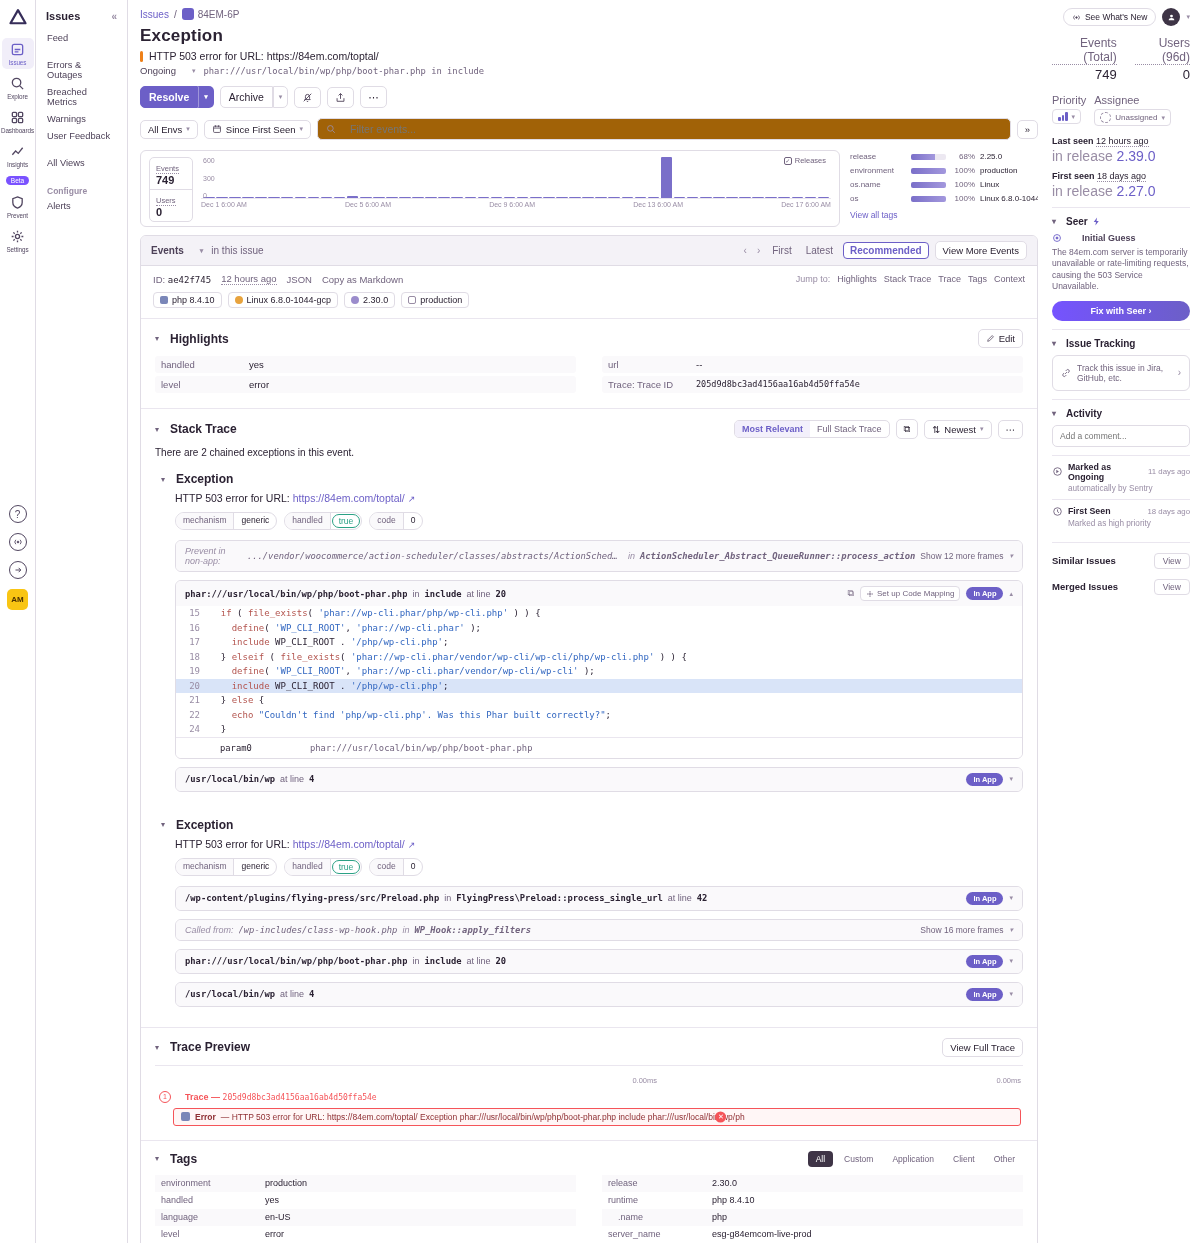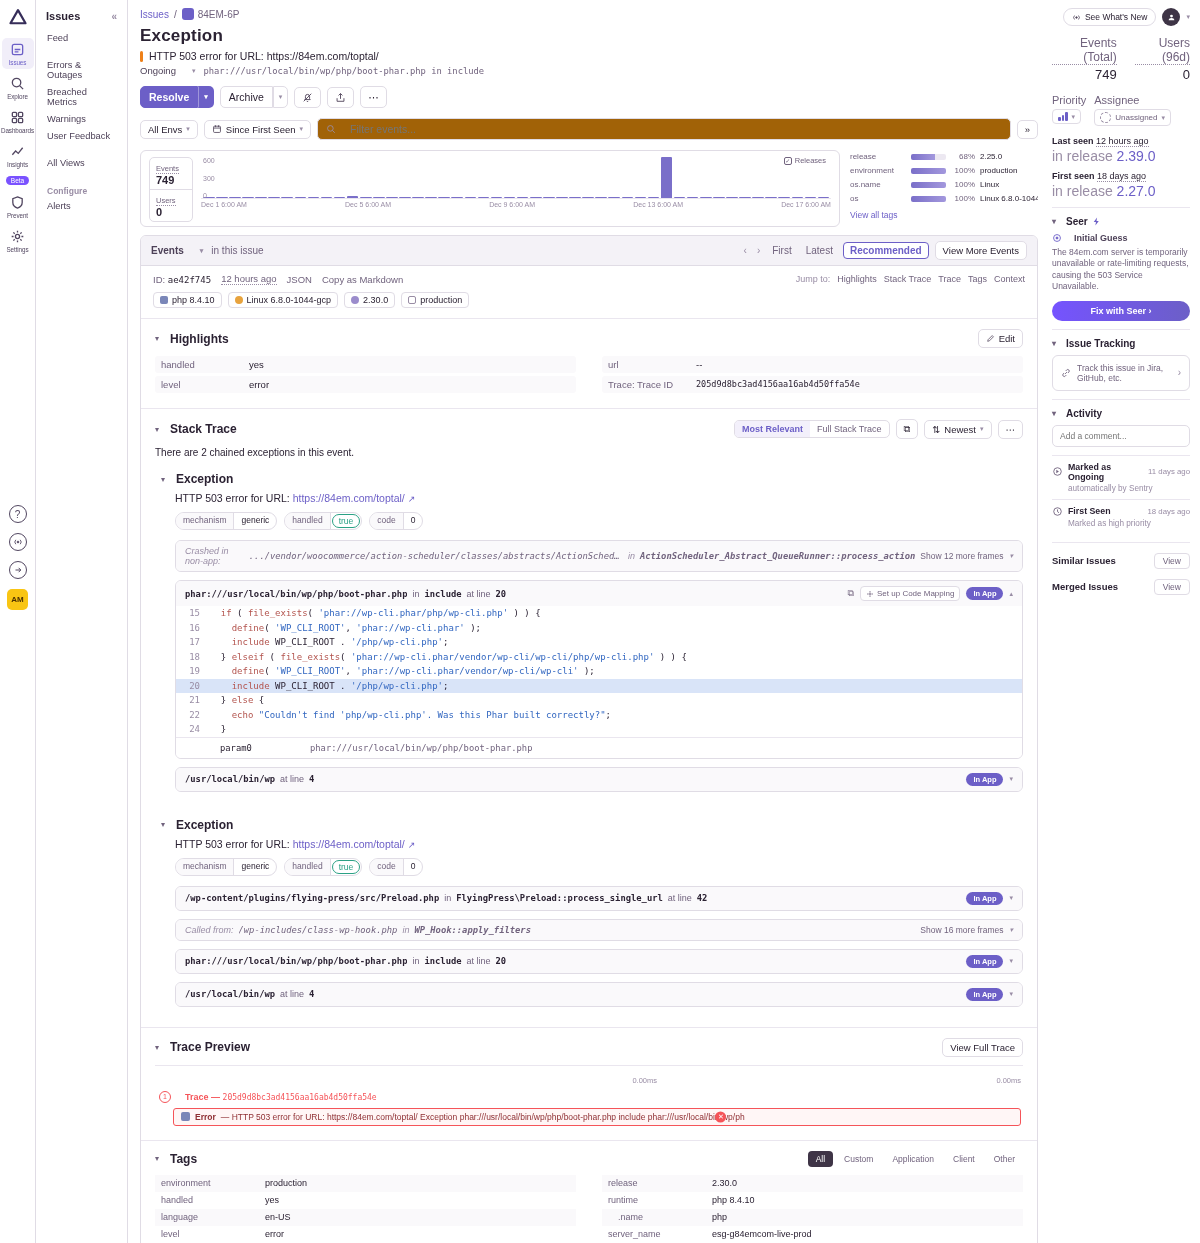--- a/index.html
+++ b/index.html
@@ -187,21 +187,21 @@
   .rc-field-lbl{ font-size:11px; color:var(--sub); margin-bottom:3px; }
   .mini-dd{ display:inline-flex; align-items:center; gap:4px; border:1px solid var(--border); border-radius:4px; padding:2px 5px; font-size:8.5px; cursor:pointer; background:#fff; }
   .prio-bars{ display:inline-flex; align-items:flex-end; gap:1px; }
   .prio-bars i{ width:2.5px; background:var(--purple); border-radius:1px; display:block; }
   .dashed-avatar{ width:11px; height:11px; border:1px dashed var(--faint); border-radius:50%; }
   .rc-div{ border-top:1px solid var(--border-light); margin:8px 0; }
   .seen-line{ font-size:9px; color:var(--text); margin-bottom:2px; }
   .seen-line .dotted{ border-bottom:1px dotted var(--faint); }
   .seen-sub{ font-size:14px; color:var(--faint); margin-bottom:7px; }
   .rc-sec-head{ display:flex; align-items:center; gap:4px; font-size:10px; font-weight:bold; margin:6px 0; }
-  .seer-guess{ display:flex; align-items:center; gap:12px; font-size:9px; font-weight:bold; color:#4d4158; margin-bottom:4px; }
+  .seer-guess{ display:flex; align-items:center; gap:20px; font-size:9px; font-weight:bold; color:#4d4158; margin-bottom:4px; }
   .seer-text{ font-size:8.5px; color:var(--sub); line-height:1.35; margin-bottom:8px; }
   .seer-btn{ width:100%; background:linear-gradient(90deg,#7553ff,#6c5fc7); color:#fff; border:none; border-radius:12px; font-size:9px; font-weight:bold; padding:5px 0; cursor:pointer; font-family:inherit; }
   .track-card{ border:1px solid var(--border); border-radius:6px; padding:7px 8px; font-size:8.5px; color:var(--sub); display:flex; align-items:center; gap:6px; cursor:pointer; margin-bottom:4px; }
   .comment-input{ width:100%; border:1px solid var(--border); border-radius:5px; font-size:8.5px; padding:5px 7px; font-family:inherit; color:var(--text); margin-bottom:8px; }
   .act-item{ border-top:1px solid var(--border-light); padding:6px 0; }
   .act-head{ display:flex; align-items:center; gap:5px; font-size:8.8px; font-weight:bold; }
   .act-time{ margin-left:auto; font-size:7.8px; color:var(--faint); font-weight:normal; white-space:nowrap; }
   .act-sub{ font-size:8.2px; color:var(--faint); margin:2px 0 0 16px; }
   .rc-link-row{ display:flex; align-items:center; margin:10px 0; font-size:9.5px; font-weight:bold; }
   .view-btn{ margin-left:auto; border:1px solid var(--border); border-radius:4px; font-size:8.5px; padding:2px 8px; color:var(--sub); cursor:pointer; font-weight:normal; background:#fff; }
@@ -650,21 +650,21 @@
                     <span class="v true">true</span>
                   </span>
                 <span class="mpill">
                     <span class="k">code</span>
                     <span class="v">0</span>
                   </span>
               </div>
 
               <div class="frame-card">
                 <div class="frame-head nonapp">
-                  <span>Crashed in non-app:</span>
+                  <span>Prevent in non-app:</span>
                   <span class="fpath fdim" style="font-weight:normal; font-style:italic;">.../vendor/woocommerce/action-scheduler/classes/abstracts/ActionScheduler_Abstract_QueueRunner.php</span>
                   <span>in</span>
                   <span class="ffunc fdim" style="font-style:italic;">ActionScheduler_Abstract_QueueRunner::process_action</span>
                   <span class="frame-right">
                     <span class="showmore">Show 12 more frames</span>
                     <span class="chev">▾</span>
                   </span>
                 </div>
               </div>
 

